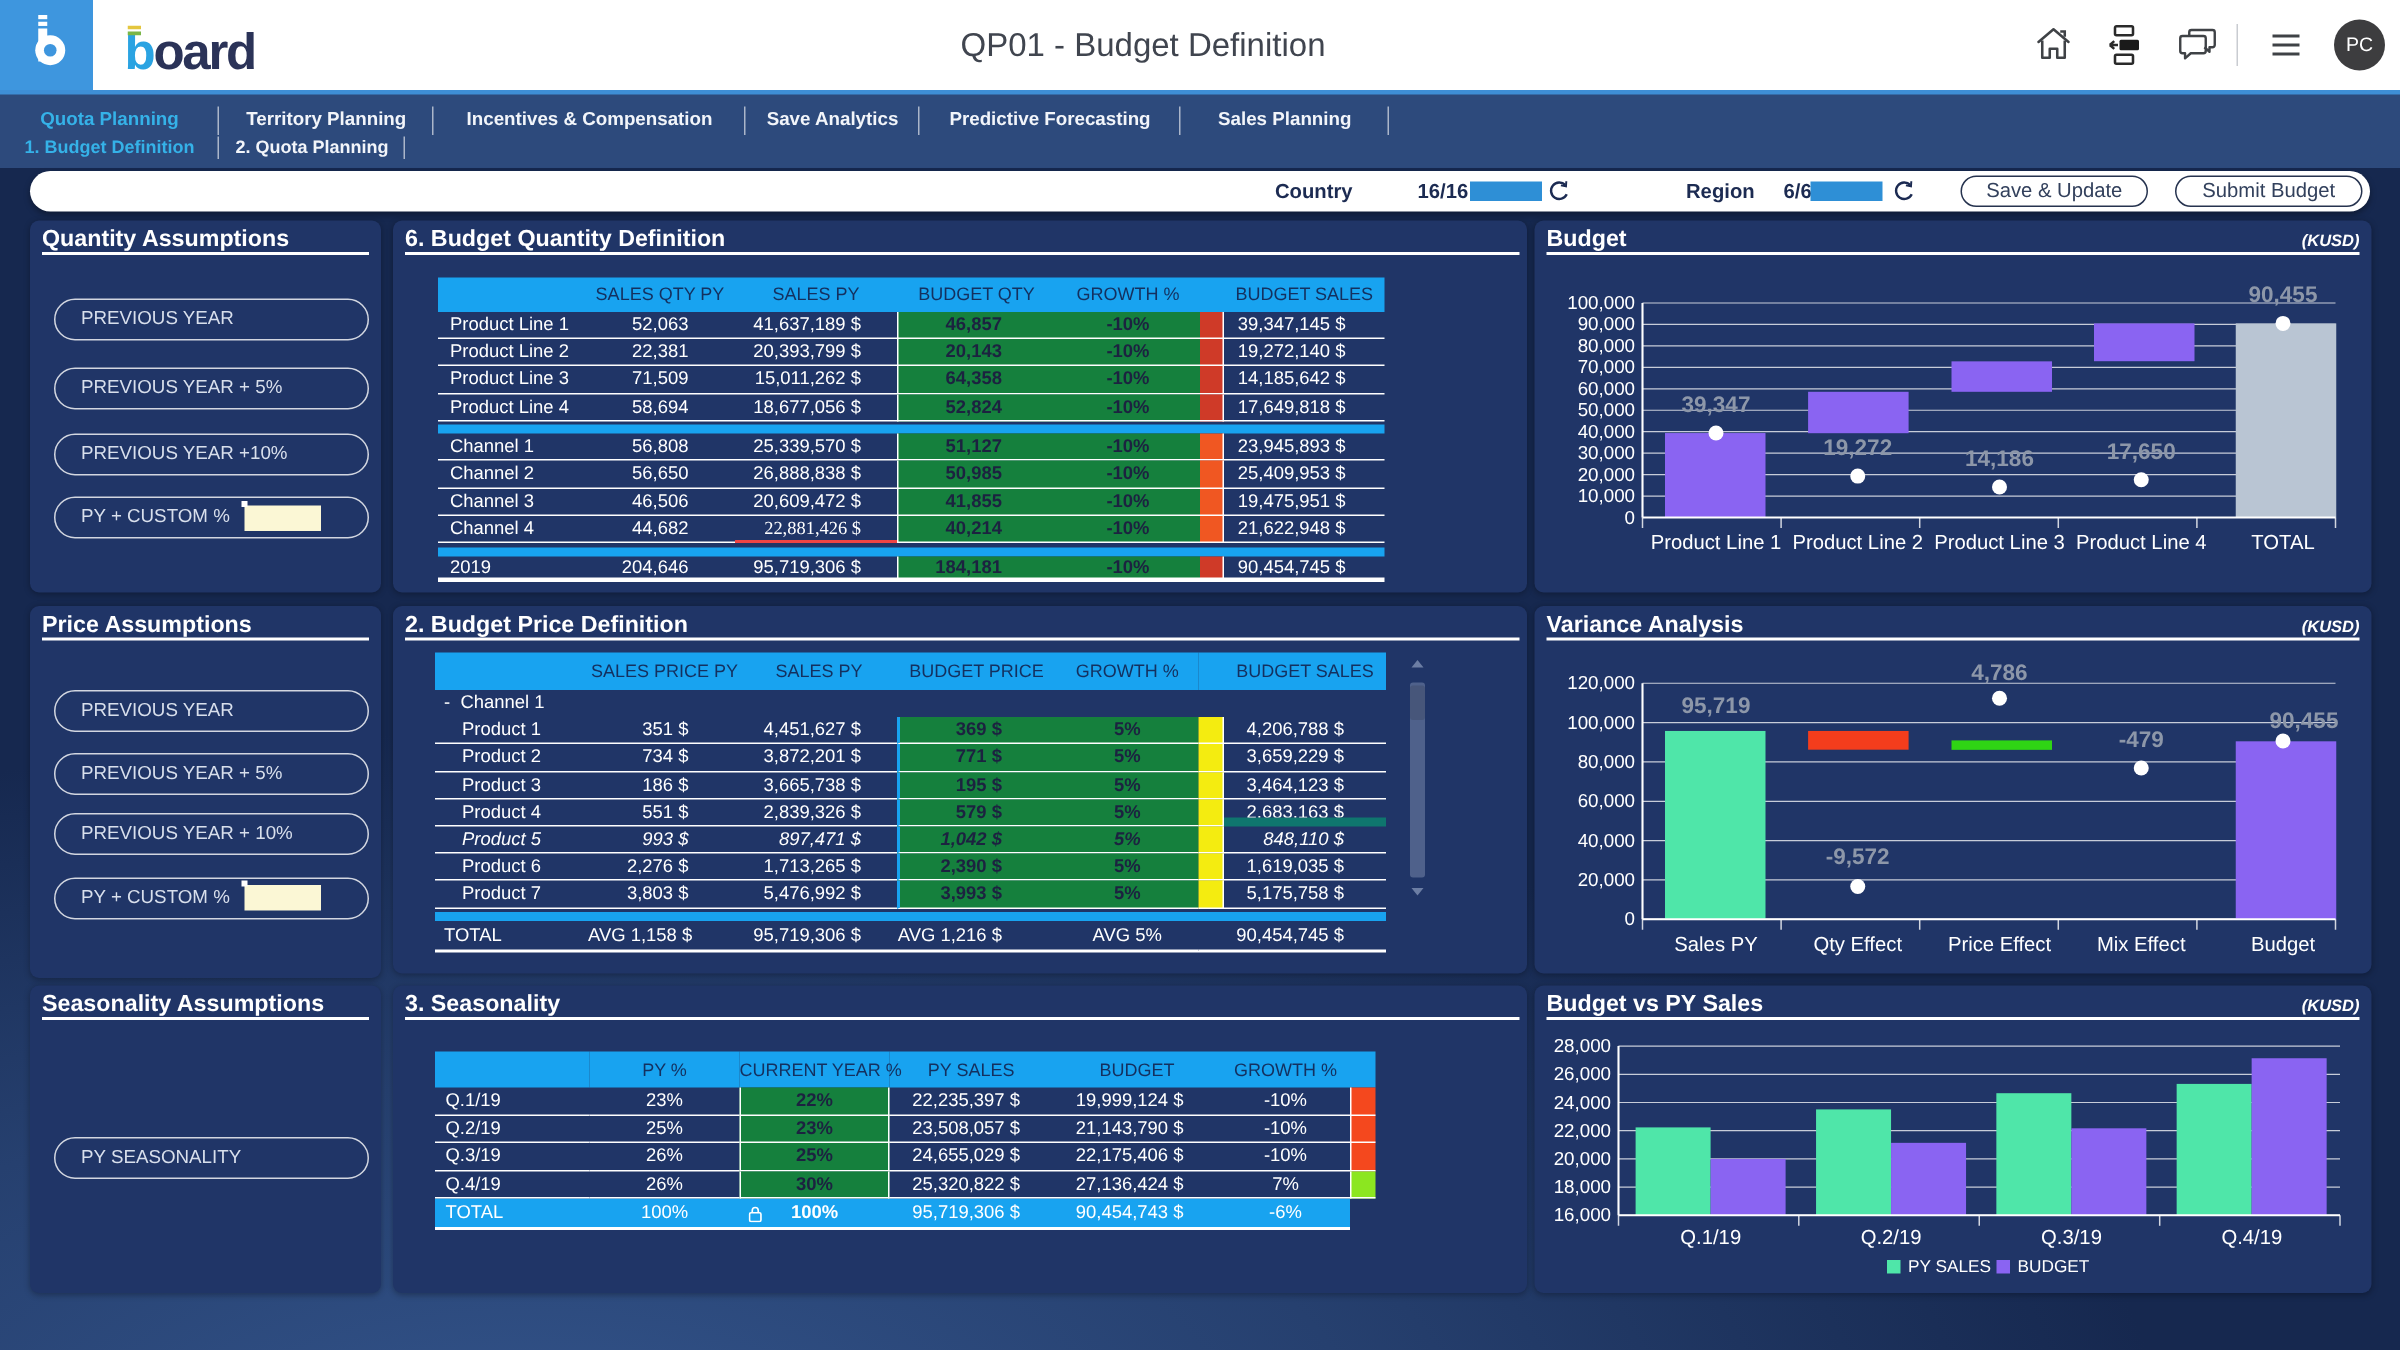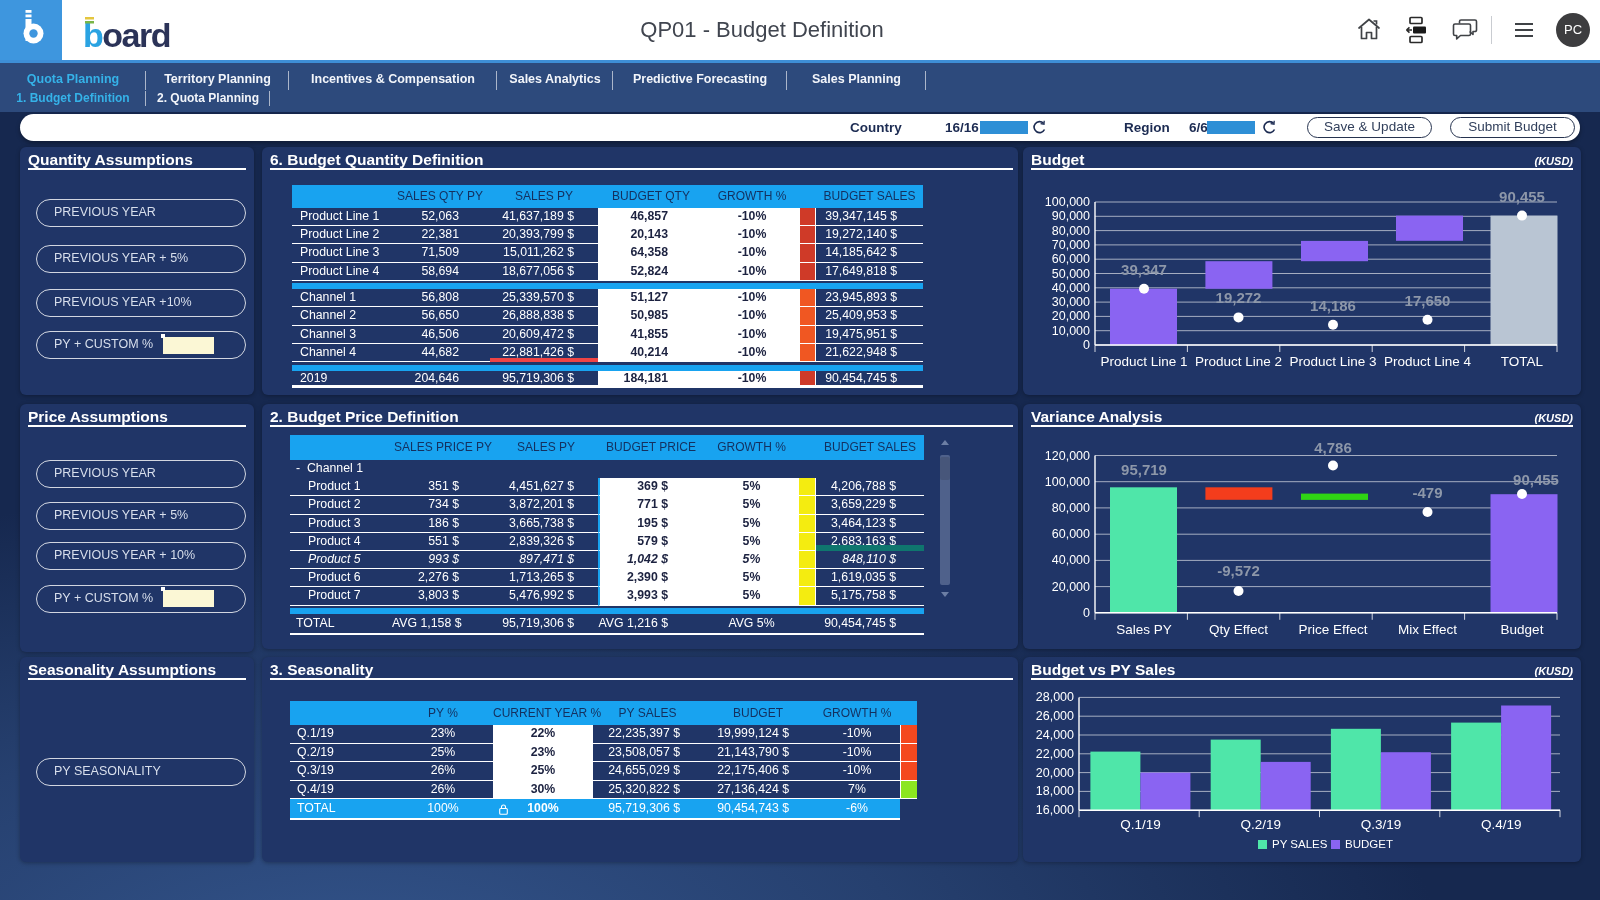--- a/index.html
+++ b/index.html
@@ -43,21 +43,21 @@
   .ainput { position:absolute; background:#fbf7d5; }
   .adot { position:absolute; width:4px; height:4px; background:#fff; }
   
   .tbl { position:absolute; font-size:12.3px; color:#fff; }
   .trow { display:flex; }
   .c { overflow:hidden; white-space:nowrap; }
   .thead { background:#18a3f0; color:#14305f; font-size:12px; overflow:visible !important; }
   .ht { position:relative; }
   .num { text-align:right; }
   .ctr { text-align:center; }
-  .yel { background:#ffffff; color:#1c2240; font-weight:bold; }
+  .yel { background:#15803d; color:#1c2240; font-weight:bold; }
   .sep { background:#18a3f0; height:6px; }
   #tbl2 .c.num.yel { border-left:2px solid #18a3f0 !important; }
 </style>
 </head>
 <body>
 <div id="page">
 
   <div id="hdr">
     <div id="hdrtitle">QP01 - Budget Definition</div>
     <div id="logosq">
@@ -96,21 +96,21 @@
         <line x1="1" y1="8" x2="19" y2="8"></line>
         <line x1="1" y1="14" x2="19" y2="14"></line>
     </svg>
 
   <div id="nav">
     <div id="navstrip"></div>
     <div class="tabrow">
       <div class="tab on" style="width:146px;">Quota Planning</div>
       <div class="tab" style="width:143px;">Territory Planning</div>
       <div class="tab" style="width:208px;">Incentives &amp; Compensation</div>
-      <div class="tab" style="width:116px;">Sales Analytics</div>
+      <div class="tab" style="width:116px;">Save Analytics</div>
       <div class="tab" style="width:174px;">Predictive Forecasting</div>
       <div class="tab" style="width:139px;">Sales Planning</div>
     </div>
     <div class="subrow">
       <div class="stab on" style="width:146px;">1. Budget Definition</div>
       <div class="stab" style="width:124px;">2. Quota Planning</div>
     </div>
   </div>
 
   <div id="pill">
@@ -232,21 +232,21 @@
             <div class="c num" style="width:100px;border-bottom:1px solid #fff;">46,506<span style="padding-right:31px;"></span></div>
             <div class="c num" style="width:108px;border-bottom:1px solid #fff;">20,609,472 $<span style="padding-right:24px;"></span></div>
             <div class="c num yel" style="width:106px; border-left:1px solid #fff;border-bottom:1px solid #fff;">41,855<span style="padding-right:36px;"></span></div>
             <div class="c ctr yel" style="width:96px;border-bottom:1px solid #fff;">-10%</div>
             <div class="c " style="width:16px; border-right:1px solid #fff; background:#f05722;border-bottom:1px solid #fff;"></div>
             <div class="c num" style="width:107px;border-bottom:1px solid #fff;">19,475,951 $<span style="padding-right:26px;"></span></div>
           </div>
 <div class="trow" style="height:18.2px; line-height:17.2px;">
             <div class="c " style="width:98px;border-bottom:1px solid #fff;"><span style="padding-left:8px;">Channel 4</span></div>
             <div class="c num" style="width:100px;border-bottom:1px solid #fff;">44,682<span style="padding-right:31px;"></span></div>
-            <div class="c num" style="width:108px;border-bottom:4px solid #ef4444;">22,881,426 $<span style="padding-right:24px;"></span></div>
+            <div class="c num" style="width:108px;border-bottom:2px solid #ef4444;font-family:Liberation Serif, serif;">22,881,426 $<span style="padding-right:24px;"></span></div>
             <div class="c num yel" style="width:106px; border-left:1px solid #fff;border-bottom:1px solid #fff;">40,214<span style="padding-right:36px;"></span></div>
             <div class="c ctr yel" style="width:96px;border-bottom:1px solid #fff;">-10%</div>
             <div class="c " style="width:16px; border-right:1px solid #fff; background:#f05722;border-bottom:1px solid #fff;"></div>
             <div class="c num" style="width:107px;border-bottom:1px solid #fff;">21,622,948 $<span style="padding-right:26px;"></span></div>
           </div>
 <div class="trow" style="height:2.5px;"></div>
           <div class="sep" style="width:631px;"></div>
 <div class="trow" style="height:15.5px; line-height:14.5px;">
             <div class="c " style="width:98px;border-bottom:1px solid #fff;"><span style="padding-left:8px;">2019</span></div>
             <div class="c num" style="width:100px;border-bottom:1px solid #fff;">204,646<span style="padding-right:31px;"></span></div>

